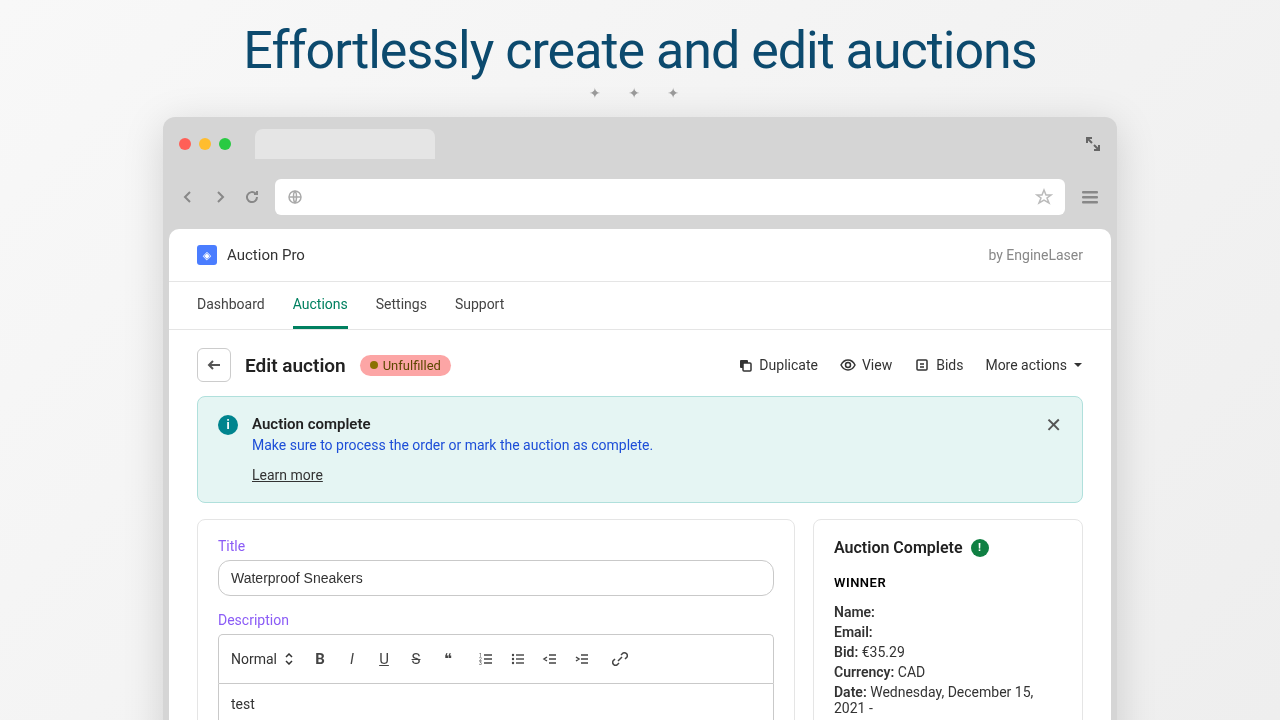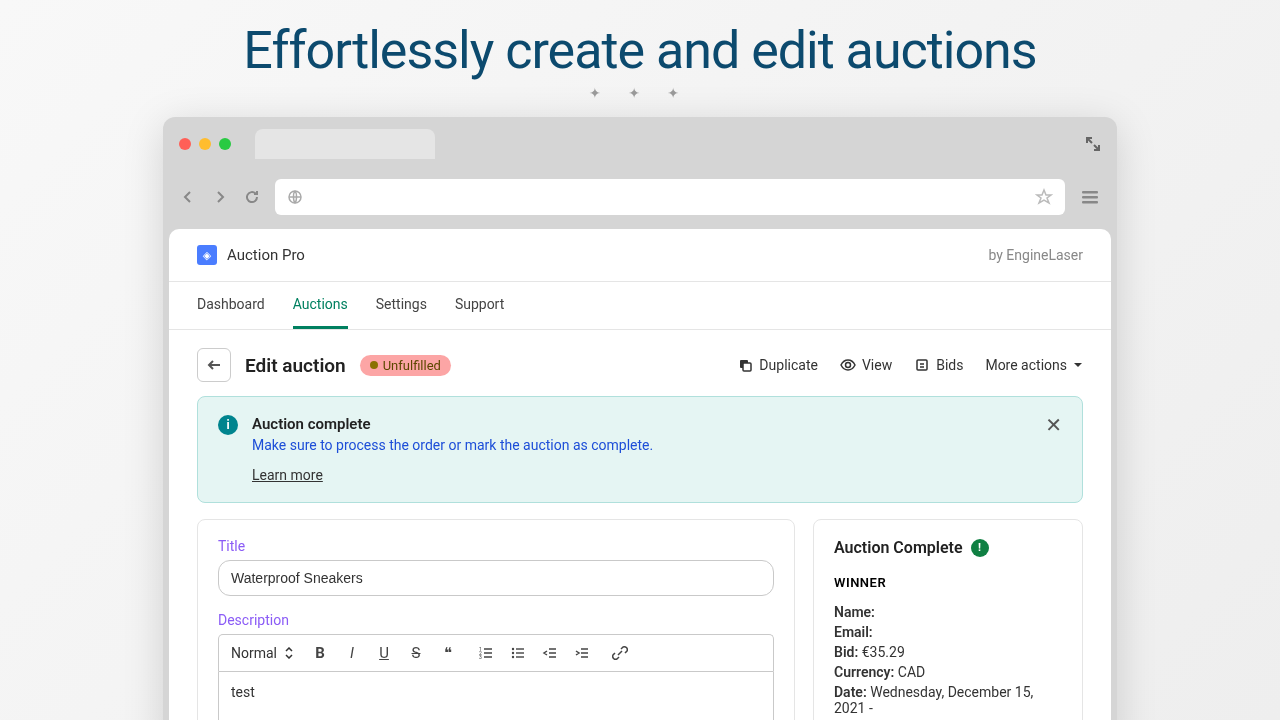--- a/index.html
+++ b/index.html
@@ -208,21 +208,21 @@
   font-size: 14px;
   color: #333;
   margin-bottom: 16px;
 }
 .editor-toolbar {
   border: 1px solid #c9c9c9;
   border-bottom: none;
   border-radius: 5px 5px 0 0;
   display: flex;
   align-items: center;
-  padding: 7px 12px;
+  padding: 13px 12px;
   gap: 16px;
 }
 .format-select {
   display: flex;
   align-items: center;
   gap: 8px;
   font-size: 14px;
   color: #333;
   cursor: pointer;
 }

